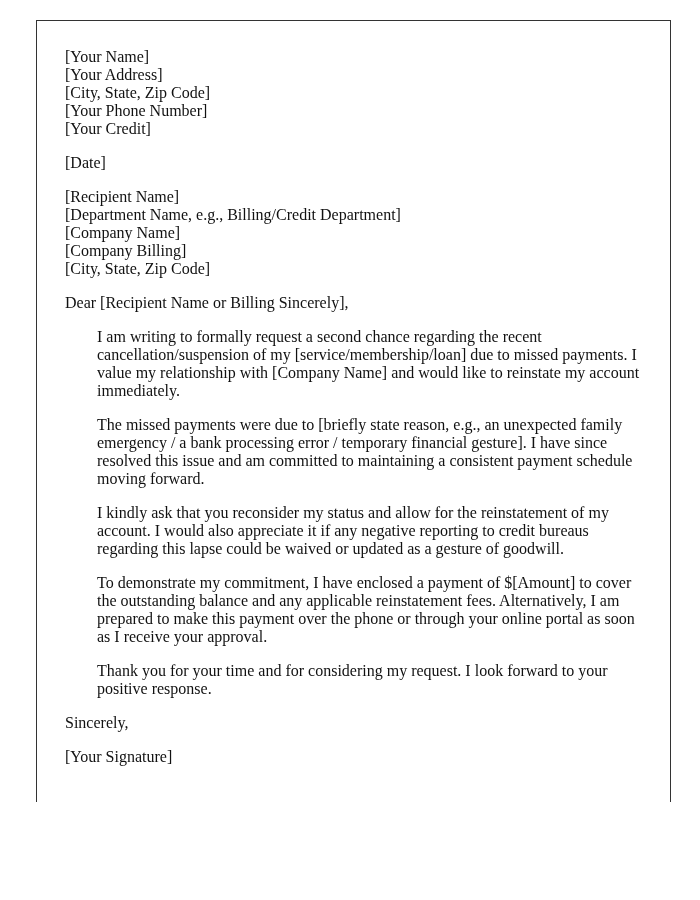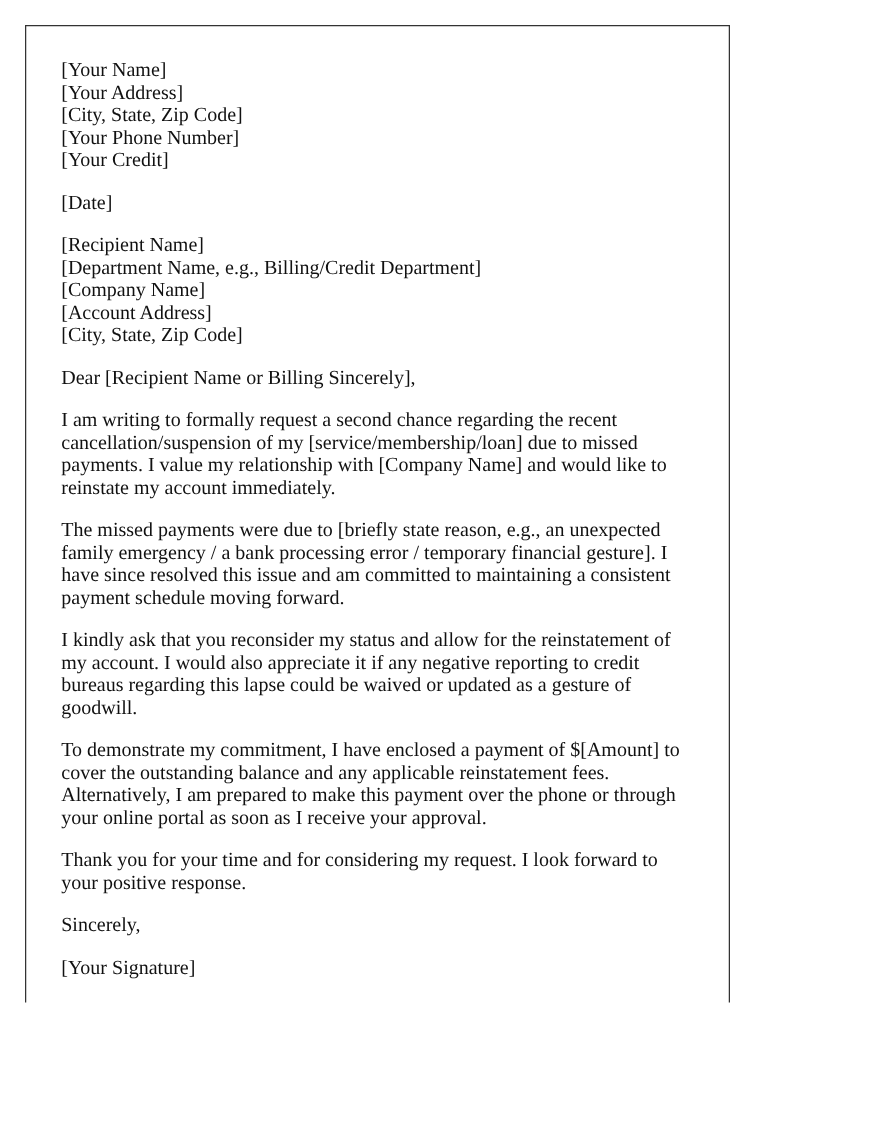--- a/index.html
+++ b/index.html
@@ -10,42 +10,43 @@
     body {
       width: 700px;
       height: 900px;
       position: relative;
       overflow: hidden;
       font-family: "Liberation Serif", "DejaVu Serif", serif;
       color: #111111;
     }
     .page {
       position: absolute;
-      left: 20px;
+      left: 36px;
       top: 20px;
-      width: 564px;
+      width: 635px;
       height: 782px;
       border-left: 1px solid #333333;
       border-right: 1px solid #333333;
       border-top: 1px solid #333333;
       box-sizing: border-box;
       padding: 27px 28px 0 28px;
       overflow: hidden;
     }
     .block {
       margin: 0 0 16px 0;
       font-size: 16px;
       line-height: 18px;
     }
     .line {
       display: block;
       white-space: nowrap;
     }
     p.block {
       white-space: normal;
+      margin-left: 32px;
     }
   </style>
 </head>
 <body>
 
 <div class="page">
 
   <div class="block">
     <span class="line">[Your Name]</span>
     <span class="line">[Your Address]</span>
@@ -53,21 +54,21 @@
     <span class="line">[Your Phone Number]</span>
     <span class="line">[Your Credit]</span>
   </div>
 
   <div class="block">[Date]</div>
 
   <div class="block">
     <span class="line">[Recipient Name]</span>
     <span class="line">[Department Name, e.g., Billing/Credit Department]</span>
     <span class="line">[Company Name]</span>
-    <span class="line">[Account Address]</span>
+    <span class="line">[Company Billing]</span>
     <span class="line">[City, State, Zip Code]</span>
   </div>
 
 
   <div class="block">Dear [Recipient Name or Billing Sincerely],</div>
 
   <p class="block">I am writing to formally request a second chance regarding the recent cancellation/suspension of my [service/membership/loan] due to missed payments. I value my relationship with [Company Name] and would like to reinstate my account immediately.</p>
   <p class="block">The missed payments were due to [briefly state reason, e.g., an unexpected family emergency / a bank processing error / temporary financial gesture]. I have since resolved this issue and am committed to maintaining a consistent payment schedule moving forward.</p>
   <p class="block">I kindly ask that you reconsider my status and allow for the reinstatement of my account. I would also appreciate it if any negative reporting to credit bureaus regarding this lapse could be waived or updated as a gesture of goodwill.</p>
   <p class="block">To demonstrate my commitment, I have enclosed a payment of $[Amount] to cover the outstanding balance and any applicable reinstatement fees. Alternatively, I am prepared to make this payment over the phone or through your online portal as soon as I receive your approval.</p>

